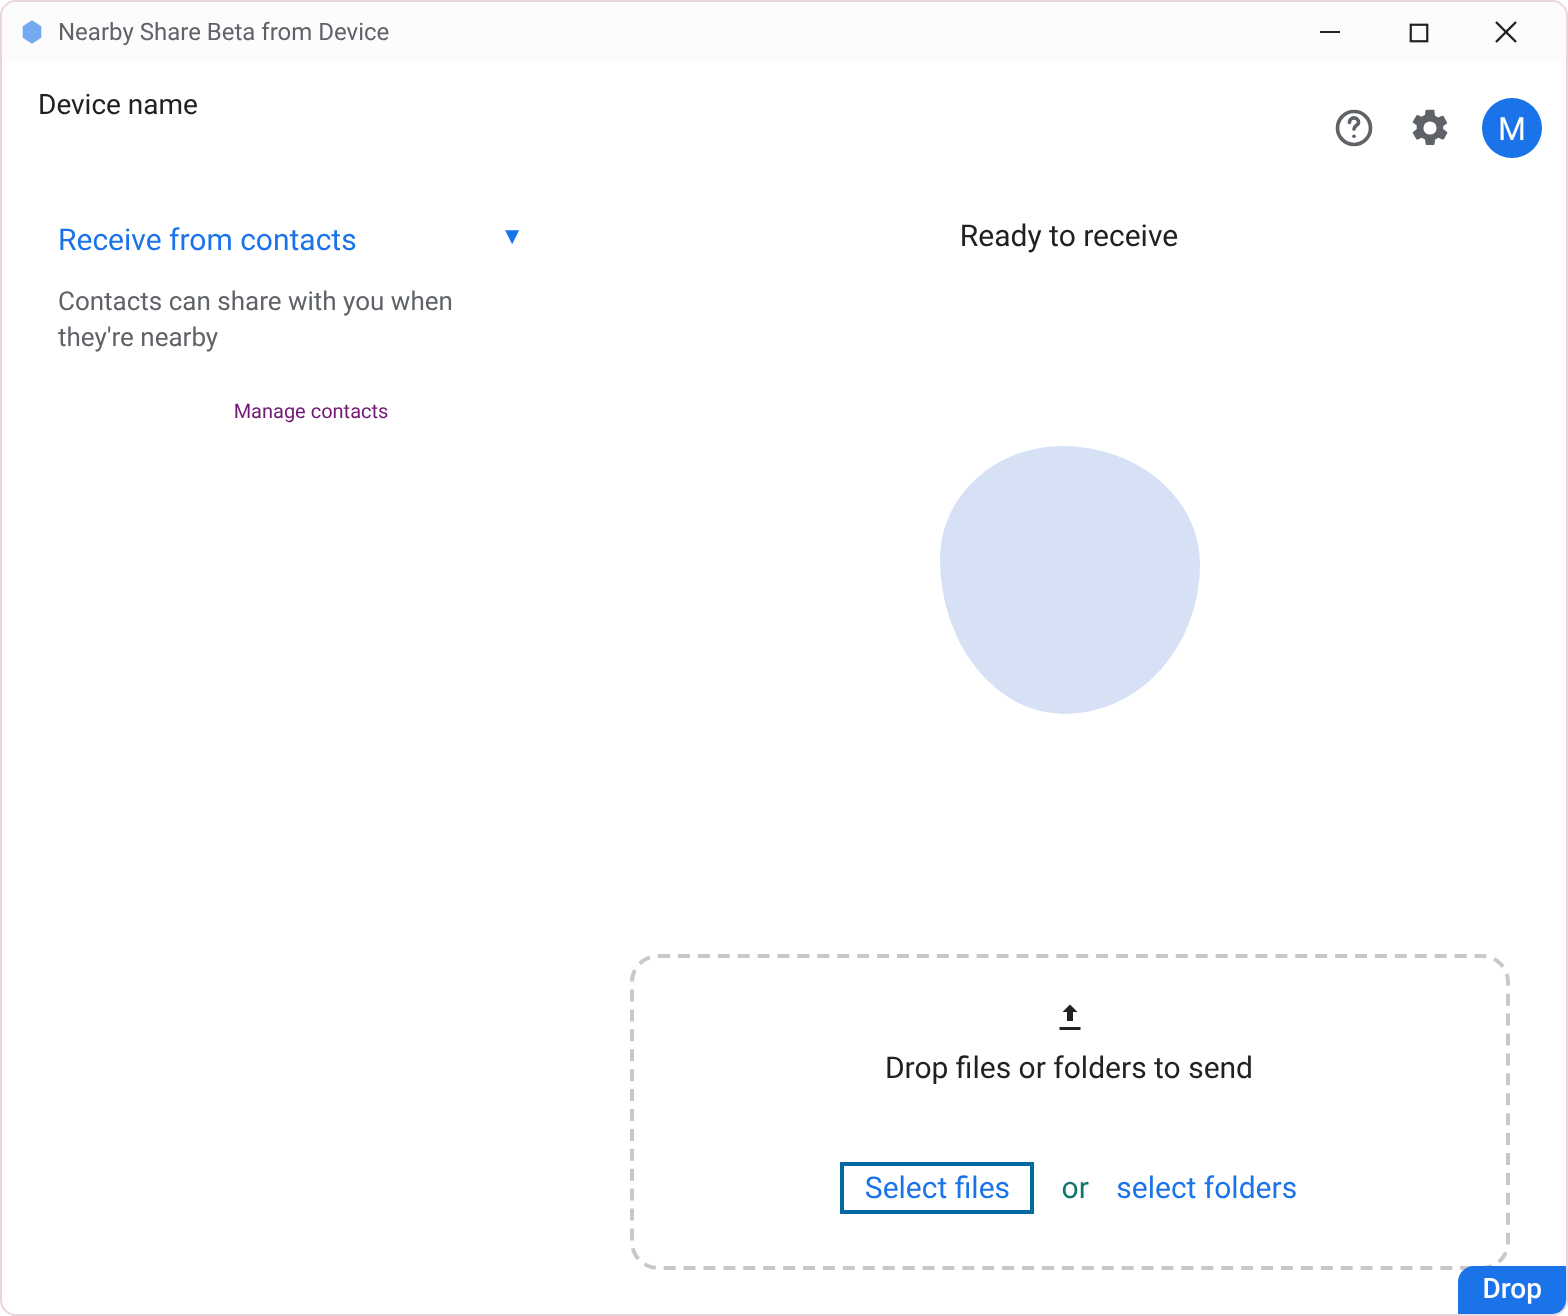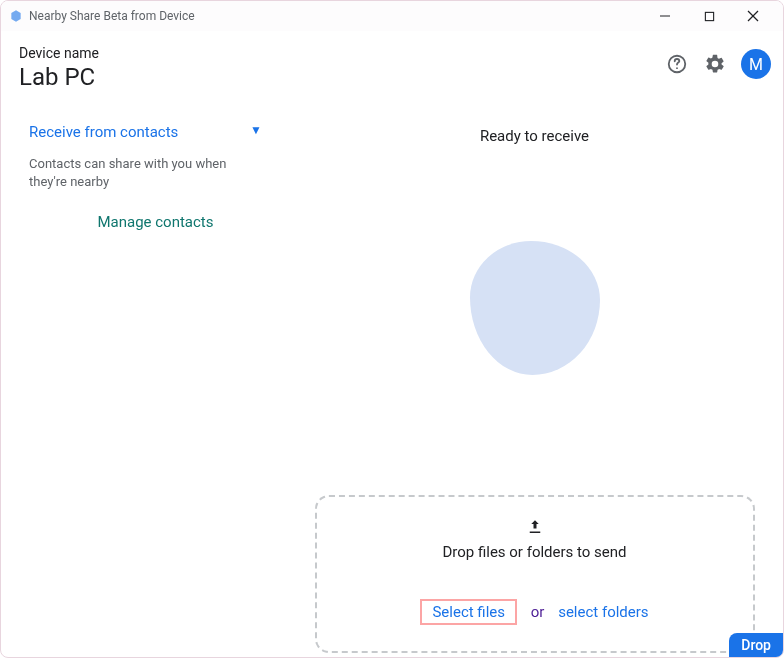--- a/index.html
+++ b/index.html
@@ -18,33 +18,33 @@
   .header-actions { display: flex; align-items: center; gap: 14px; padding-top: 4px; }
   .icon-btn { width: 24px; height: 24px; display:flex; align-items:center; justify-content:center; cursor:pointer; color:#5f6368; }
   .avatar { width: 30px; height: 30px; border-radius: 50%; background: #1a73e8; color: #fff; display: flex; align-items: center; justify-content: center; font-size: 16px; cursor:pointer; }
   
   .body { display: flex; height: calc(100% - 30px - 72px); }
   
   .sidebar { width: 285px; padding: 16px 24px 0 28px; }
   .receive-row { display: flex; align-items: flex-start; color: #1a73e8; font-size: 15px; cursor: pointer; padding: 8px 0; }
   .receive-row .chev { margin-left: auto; font-size: 12px; color:#1a73e8; }
   .help-text { font-size: 13px; color: #5f6368; line-height: 1.4; margin-top: 6px; max-width: 210px; }
-  .manage-link { color: #0f766e; font-size: 15px; margin-top: 22px; text-align: center; cursor: pointer; padding-left: 20px; }
+  .manage-link { color: #701a75; font-size: 10px; margin-top: 22px; text-align: center; cursor: pointer; padding-left: 20px; }
   
-  .main { flex: 1; background: #fff; border-top-left-radius: 14px; margin-top: 0; padding: 20px 24px 0 24px; display:flex; flex-direction:column; align-items:center;justify-content:flex-end; }
+  .main { flex: 1; background: #fff; border-top-left-radius: 14px; margin-top: 0; padding: 20px 24px 0 24px; display:flex; flex-direction:column; align-items:center; }
   .ready-text { font-size: 15px; color: #202124; text-align:center; margin-top: 2px; }
   .blob { width: 130px; height: 134px; background: #d6e1f5; border-radius: 47% 53% 52% 48% / 42% 44% 56% 58%; margin: 96px auto 0 auto; }
   
   .dropzone { margin: 120px auto 0 auto; width: 440px; border: 2px dashed #c6c9cc; border-radius: 14px; padding: 20px 10px 26px 10px; text-align: center; }
   .upload-icon { margin: 0 auto 6px auto; width:20px; height:20px; display:flex; align-items:center; justify-content:center; color:#202124;}
   .drop-text { font-size: 15px; color: #202124; }
   .select-row { margin-top: 38px; font-size: 15px; }
   .select-files { color: #1a73e8; cursor: pointer; padding: 4px 6px; }
-  .select-files-highlight { border: 2px solid #fca5a5; display:inline-block; padding: 2px 4px; }
-  .or-text { color: #4c1d95; margin: 0 10px; }
+  .select-files-highlight { border: 2px solid #0369a1; display:inline-block; padding: 2px 4px; }
+  .or-text { color: #0f766e; margin: 0 10px; }
   .select-folders { color: #1a73e8; cursor: pointer; }
   
   .beta-badge { position: absolute; bottom: 0; right: 0; background: #1a73e8; color: #fff; font-size: 14px; font-weight: 500; padding: 4px 12px; border-top-left-radius: 8px; }
   
   svg { display:block; }
 </style>
 </head>
 <body>
 
 <div class="titlebar">
@@ -70,21 +70,20 @@
           <line x1="1" y1="1" x2="11" y2="11" stroke="#202124" stroke-width="1.2"></line>
           <line x1="11" y1="1" x2="1" y2="11" stroke="#202124" stroke-width="1.2"></line>
         </svg>
     </div>
   </div>
 </div>
 
 <div class="header">
   <div class="device-block">
     <div class="device-label">Device name</div>
-    <div class="device-name">Lab PC</div>
   </div>
   <div class="header-actions">
     <div class="icon-btn">
       <svg width="22" height="22" viewBox="0 0 24 24">
           <circle cx="12" cy="12" r="9" fill="none" stroke="#5f6368" stroke-width="2"></circle>
           <path d="M9.5 9a2.5 2.5 0 115 0c0 1.5-2.5 1.5-2.5 3.5" fill="none" stroke="#5f6368" stroke-width="2" stroke-linecap="round"></path>
           <circle cx="12" cy="16.5" r="1" fill="#5f6368"></circle>
         </svg>
     </div>
     <div class="icon-btn">

